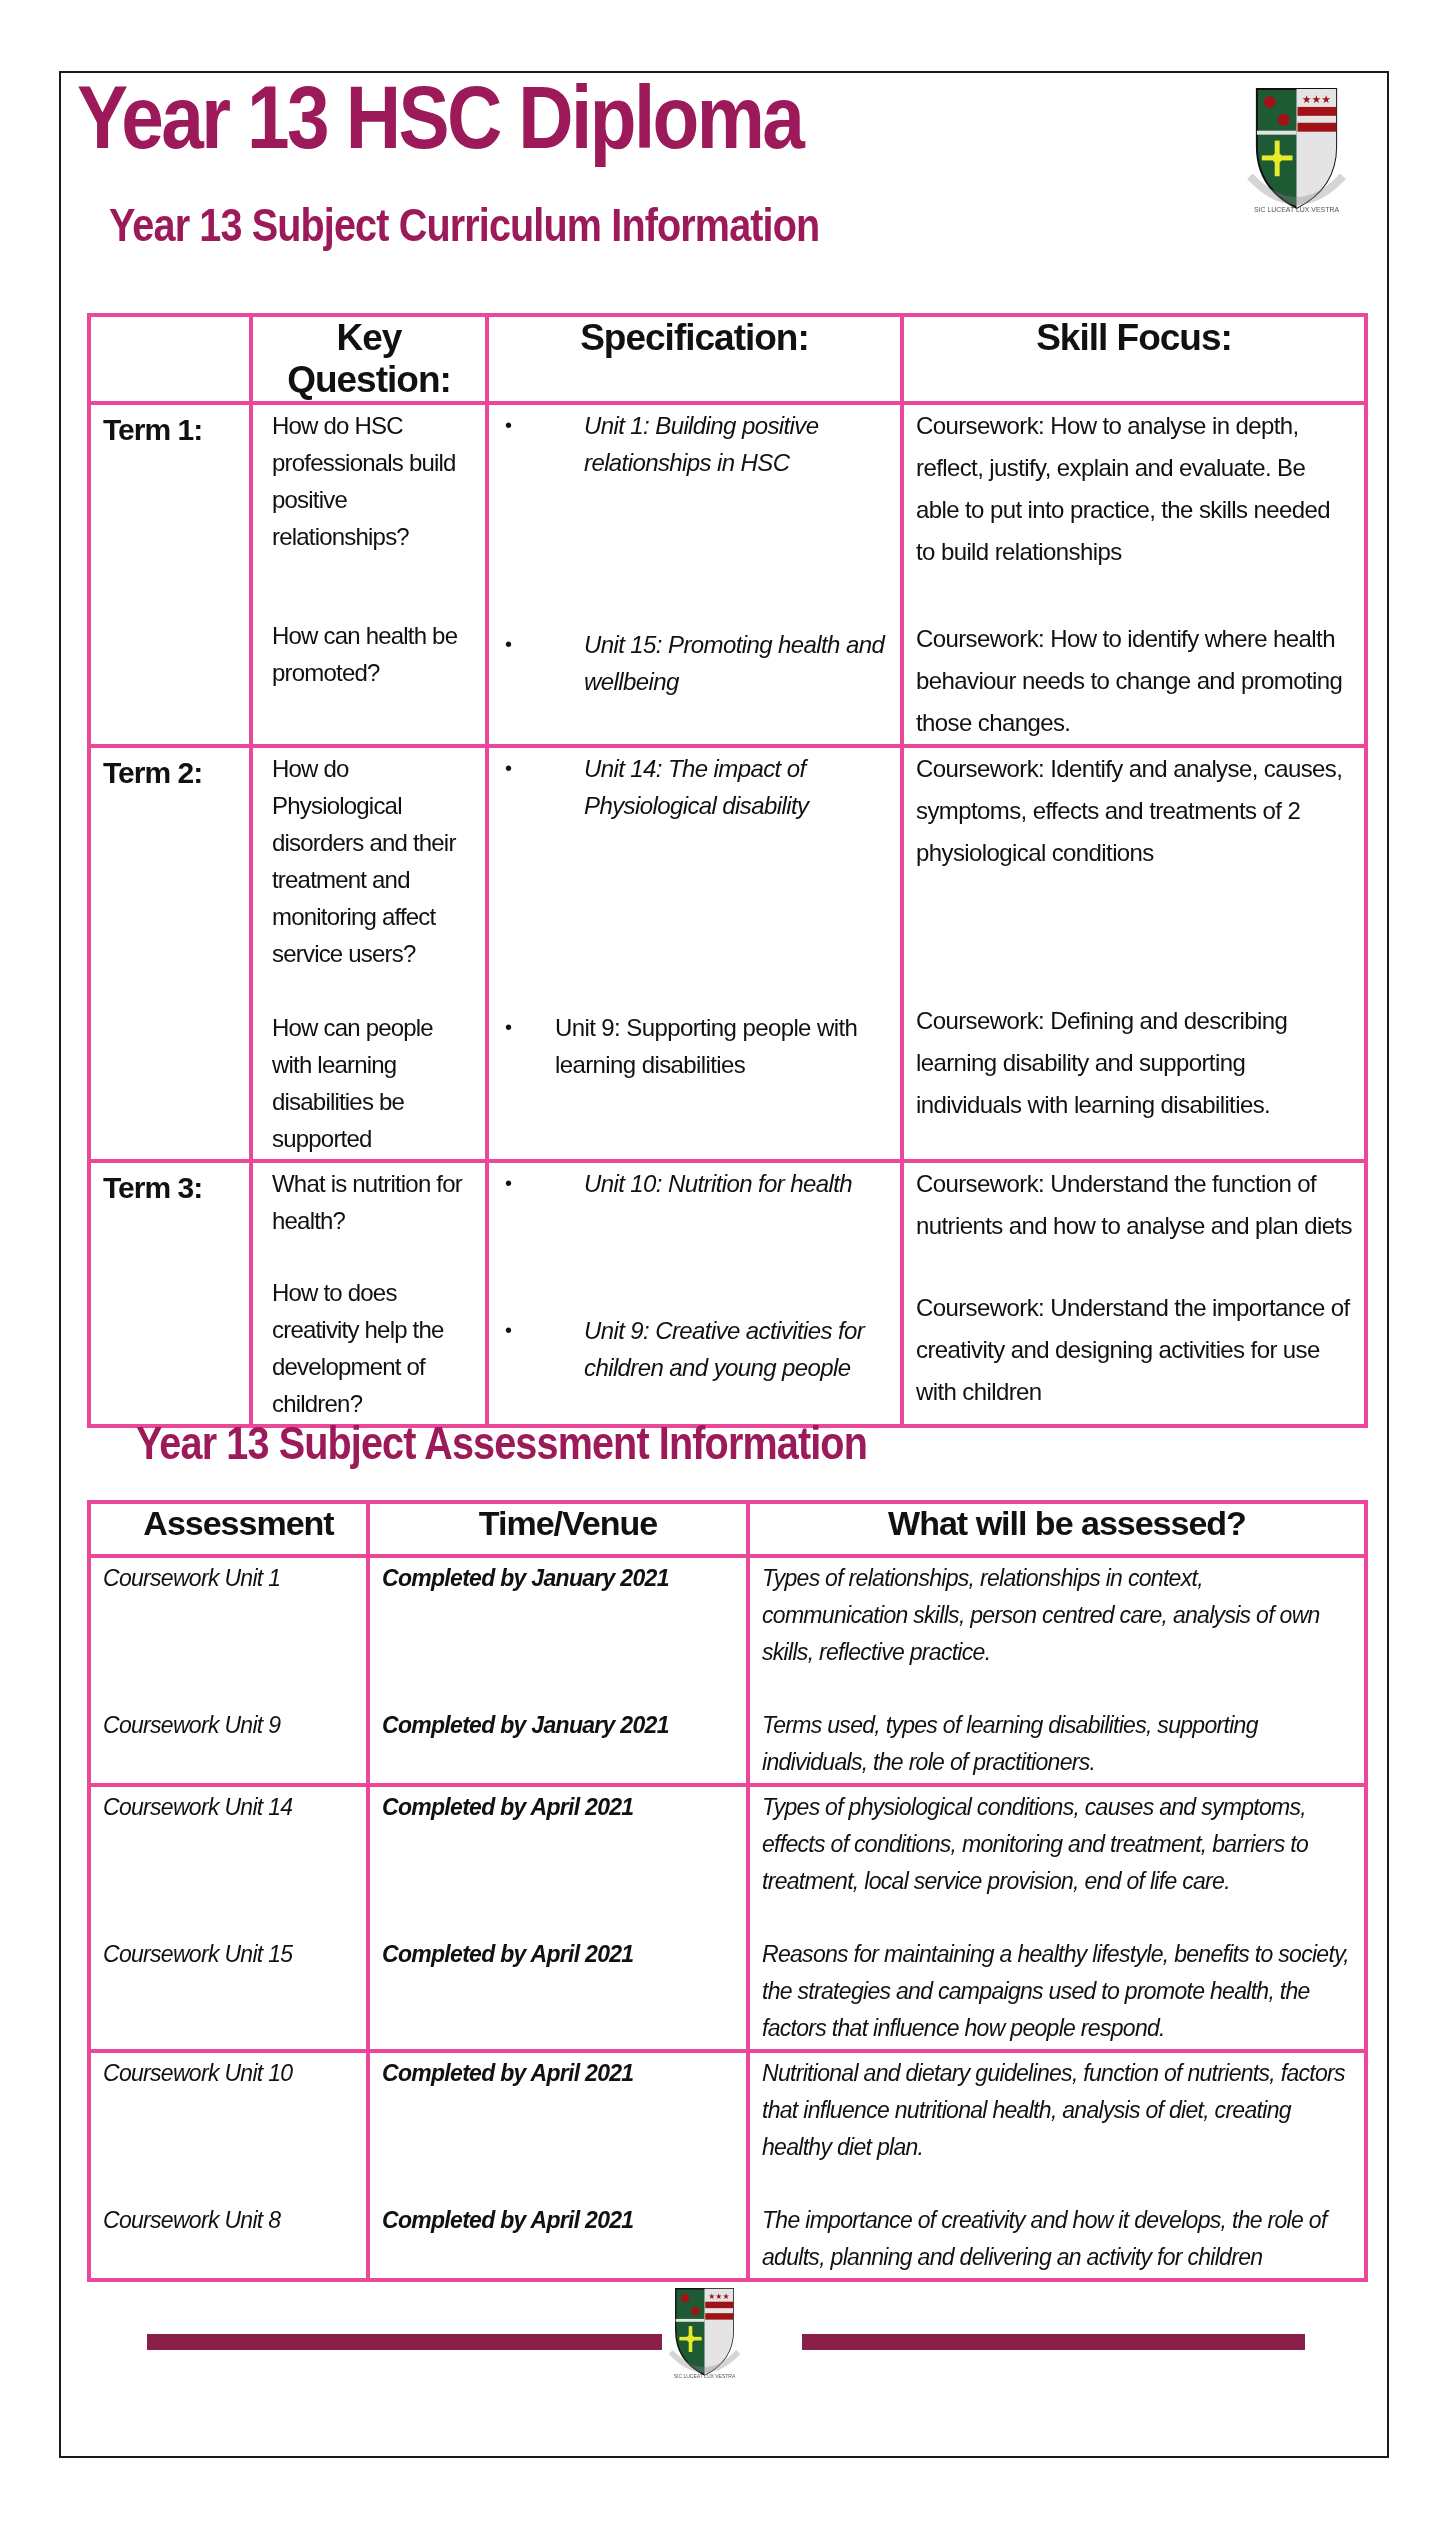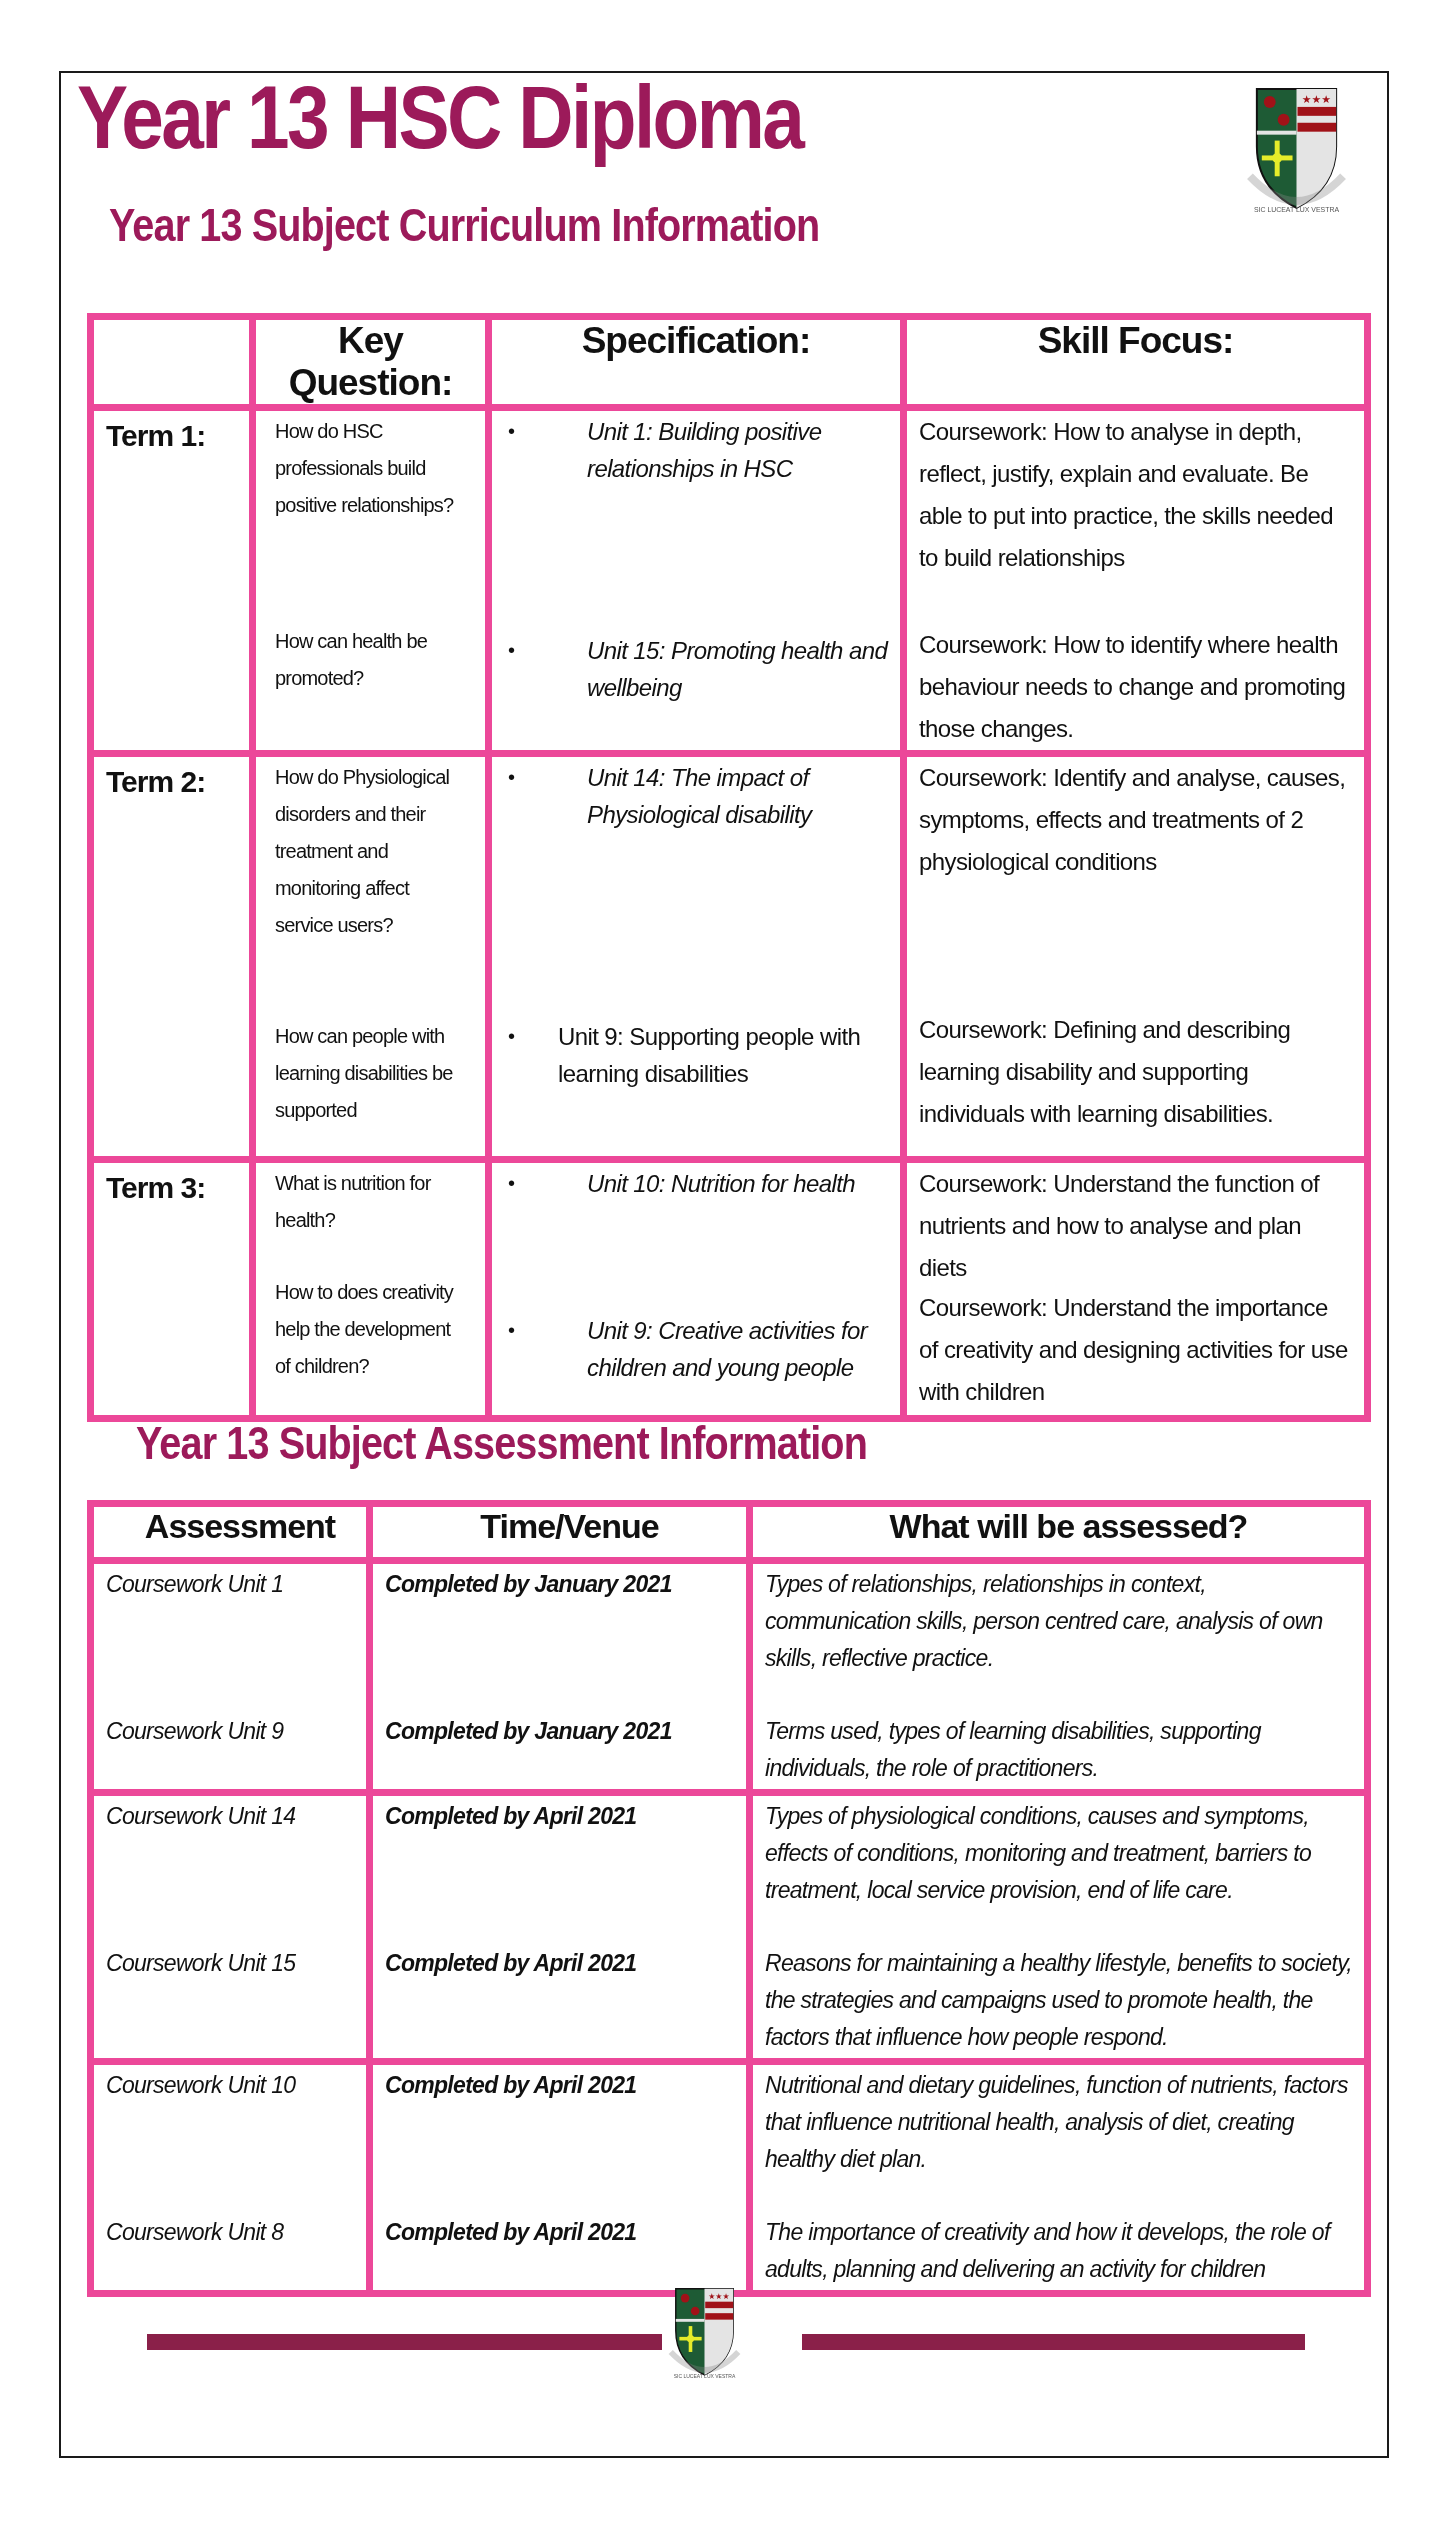--- a/index.html
+++ b/index.html
@@ -12,26 +12,26 @@
                 line-height:1.1; white-space:nowrap; }
   .sub-title { position:absolute; left:109px; top:198px; font-size:46px; font-weight:bold;
                color:#9c1a5a; letter-spacing:-1px; transform:scaleX(0.86); transform-origin:left top;
                white-space:nowrap; }
   .sub-title.assess { left:136px; top:1416px; }
   .crest { position:absolute; }
   .crest.top { left:1242px; top:77px; width:109px; height:149px; }
   .crest.bottom { left:665px; top:2277px; width:79px; height:114px; }
 
   table { position:absolute; border-collapse:collapse; table-layout:fixed; }
-  td, th { border:7px solid #ec4899; vertical-align:top; padding:0; }
+  td, th { border:4px solid #ec4899; vertical-align:top; padding:0; }
   .curr { left:87px; top:313px; width:1277px; }
   .curr th { font-size:37px; font-weight:bold; text-align:center; height:50px;
              transform:none; letter-spacing:-1px; }
   .curr .term { font-size:30px; font-weight:bold; padding:8px 12px; letter-spacing:-1px;border-radius:9px; }
-  .curr .q { font-size:20px; line-height:37px; padding:2px 19px; letter-spacing:-0.8px; }
+  .curr .q { font-size:24px; line-height:37px; padding:2px 19px; letter-spacing:-0.8px; }
   .curr .spec { font-size:24px; line-height:37px; padding:2px 12px 2px 12px; letter-spacing:-0.6px; }
   .curr .skill { font-size:24px; line-height:42px; padding:0px 12px; letter-spacing:-0.6px; }
   .spec-item { display:flex; }
   .bullet { width:50px; flex:none; padding-left:4px; font-size:20px; }
   .it { font-style:italic;margin-left:29px; }
 
   .assess-t { left:87px; top:1500px; width:1277px; }
   .assess-t th { font-size:34px; font-weight:bold; text-align:center; height:50px; letter-spacing:-1px;padding-left:20px; }
   .assess-t td { font-size:23px; line-height:37px; padding:2px 12px; letter-spacing:-0.7px;font-style:italic; }
   .assess-t .time { font-weight:bold; }

